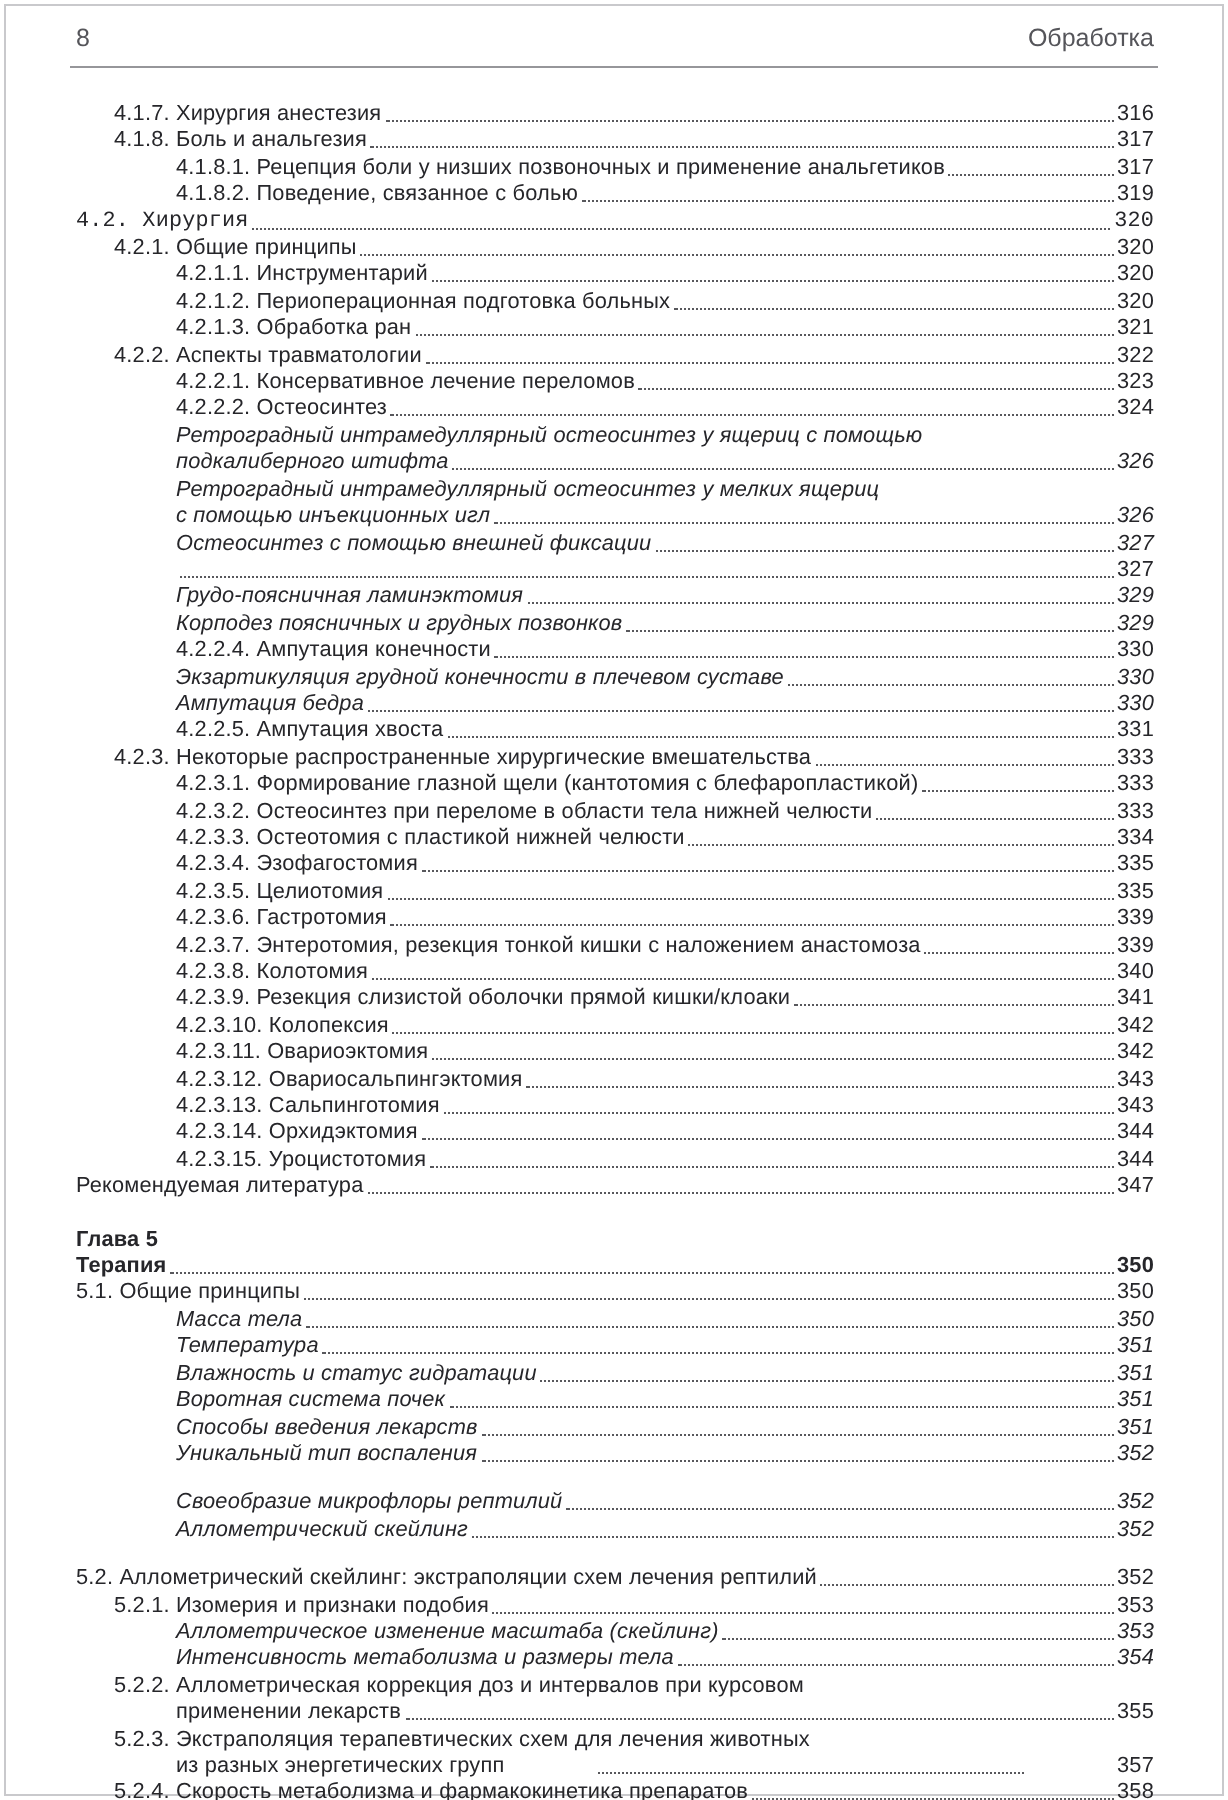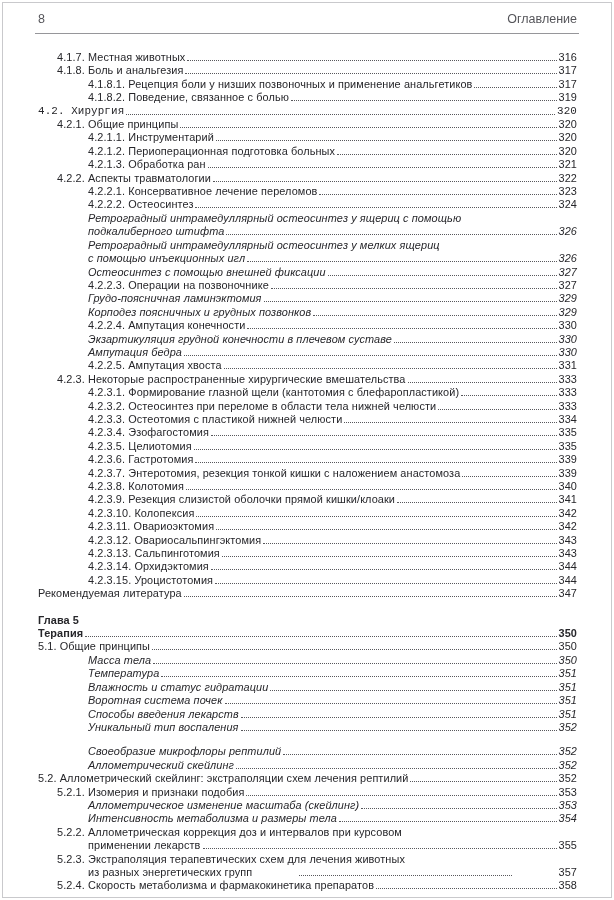--- a/index.html
+++ b/index.html
@@ -43,28 +43,28 @@
   }
   .pg { white-space: nowrap; }
 </style>
 </head>
 <body>
 
 <div class="page-frame"></div>
 
 <div class="header">
   <span>8</span>
-  <span>Оглавление</span>
+  <span>Обработка</span>
 </div>
 <div class="header-rule"></div>
 
 <div class="toc">
     <div class="entry normal" style="padding-left: 19px;">
       <div class="row">
-        <span class="ttext">4.1.7. Местная животных</span>
+        <span class="ttext">4.1.7. Хирургия анестезия</span>
         <span class="dots"></span>
         <span class="pg">316</span>
       </div>
     </div>
     <div class="entry normal" style="padding-left: 19px;">
       <div class="row">
         <span class="ttext">4.1.8. Боль и анальгезия</span>
         <span class="dots"></span>
         <span class="pg">317</span>
       </div>
@@ -157,21 +157,20 @@
     </div>
     <div class="entry italic" style="padding-left: 50px;">
       <div class="row">
         <span class="ttext">Остеосинтез с помощью внешней фиксации</span>
         <span class="dots"></span>
         <span class="pg">327</span>
       </div>
     </div>
     <div class="entry normal" style="padding-left: 50px;">
       <div class="row">
-        <span class="ttext">4.2.2.3. Операции на позвоночнике</span>
         <span class="dots"></span>
         <span class="pg">327</span>
       </div>
     </div>
     <div class="entry italic" style="padding-left: 50px;">
       <div class="row">
         <span class="ttext">Грудо-поясничная ламинэктомия</span>
         <span class="dots"></span>
         <span class="pg">329</span>
       </div>
@@ -398,21 +397,21 @@
         <span class="pg">352</span>
       </div>
     </div>
     <div class="entry italic" style="padding-left: 50px;">
       <div class="row">
         <span class="ttext">Аллометрический скейлинг</span>
         <span class="dots"></span>
         <span class="pg">352</span>
       </div>
     </div>
-    <div class="entry normal" style="padding-left: 0px;">
+    <div class="entry normal" style="padding-left: 0px; margin-top: 11px;">
       <div class="row">
         <span class="ttext">5.2. Аллометрический скейлинг: экстраполяции схем лечения рептилий</span>
         <span class="dots"></span>
         <span class="pg">352</span>
       </div>
     </div>
     <div class="entry normal" style="padding-left: 19px;">
       <div class="row">
         <span class="ttext">5.2.1. Изомерия и признаки подобия</span>
         <span class="dots"></span>

